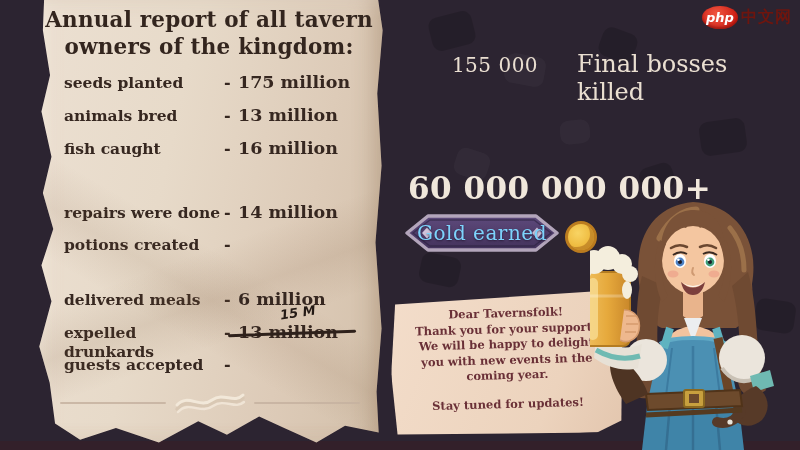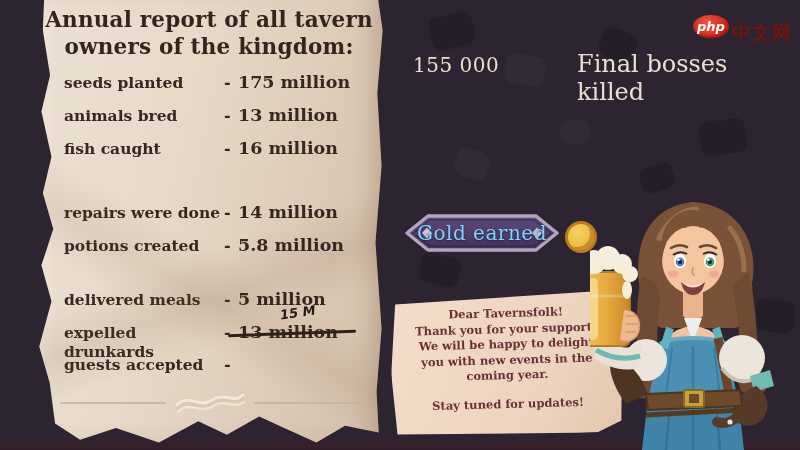--- a/index.html
+++ b/index.html
@@ -35,21 +35,21 @@
                border-radius:2px;transform:rotate(-2deg);}
   .annotation{position:absolute;left:42px;top:-17px;font-family:"DejaVu Sans",sans-serif;
               font-style:italic;font-weight:bold;font-size:13px;color:#241a15;transform:rotate(-8deg);}
   .p-divider{display:flex;align-items:center;margin:10px 28px 0 30px;}
   .dline{flex:1;height:2px;background:#c6b2a0;opacity:.85;border-radius:1px;}
   .squiggle{margin:0 8px;}
 
   
   .stats{position:absolute;left:413px;top:50px;z-index:3;color:#eadfd1;}
   .stat-row{display:flex;align-items:baseline;height:26px;margin-bottom:9px;}
-  .stat-num{flex:0 0 164px;font-size:20px;letter-spacing:.5px;}
+  .stat-num{flex:0 0 164px;font-size:20px;letter-spacing:.5px;text-align:center;}
   .stat-label{font-size:24px;}
   .gold-amount{position:absolute;left:408px;top:170px;z-index:3;color:#f0e7db;font-weight:bold;
                font-size:31px;letter-spacing:.5px;}
   .badge{position:absolute;left:400px;top:212px;width:164px;height:42px;z-index:3;}
   .badge svg{position:absolute;inset:0;}
   .badge-label{position:absolute;inset:0;display:flex;align-items:center;justify-content:center;
                color:#7dd3fc;font-size:20px;letter-spacing:.5px;text-shadow:0 1px 2px rgba(20,10,30,.6);}
   .coin{position:absolute;left:565px;top:221px;width:26px;height:26px;border-radius:50%;z-index:3;
         background:radial-gradient(circle at 38% 35%,#f8d464 0%,#efbc41 55%,#e2a62e 100%);
         border:3px solid #bb7c1f;box-shadow:inset -4px -3px 0 rgba(170,105,25,.55);}
@@ -66,22 +66,22 @@
 
   
   .character{position:absolute;left:590px;top:198px;width:210px;height:252px;z-index:6;}
 
   
   .watermark{position:absolute;top:6px;right:8px;z-index:7;display:flex;align-items:center;gap:3px;}
   .wm-oval{width:36px;height:23px;border-radius:50%;display:flex;align-items:center;justify-content:center;
            background:radial-gradient(circle at 40% 35%,#f05540,#cf2016 75%);
            color:#fff;font-family:"DejaVu Sans",sans-serif;font-style:italic;font-weight:bold;font-size:13px;
            box-shadow:inset 0 -2px 3px rgba(120,10,5,.6);margin-left:23px;}
-  .wm-suffix{font-family:Liberation Mono, monospace;font-weight:bold;font-size:19px;color:#6e150e;
-             letter-spacing:1px;margin-top:14px;}
+  .wm-suffix{font-family:Liberation Mono, monospace;font-weight:bold;font-size:16px;color:#6e150e;
+             letter-spacing:1px;}
 </style>
 </head>
 <body>
 
 <div class="stage">
 
   <div>
     <div class="bgshape" style="left:430px;top:14px;width:44px;height:34px;transform:rotate(-14deg);"></div>
     <div class="bgshape lt" style="left:505px;top:55px;width:40px;height:30px;transform:rotate(10deg);"></div>
     <div class="bgshape" style="left:600px;top:30px;width:36px;height:30px;transform:rotate(20deg);"></div>
@@ -122,27 +122,26 @@
       </div>
 
       <div class="row gap1">
         <span class="rlabel">repairs were done</span>
         <span class="rdash">-</span>
         <span class="rvalue">14 million</span>
       </div>
       <div class="row">
         <span class="rlabel">potions created</span>
         <span class="rdash">-</span>
-        <span class="rvalue">5.8 million</span>
       </div>
 
       <div class="row gap2">
         <span class="rlabel">delivered meals</span>
         <span class="rdash">-</span>
-        <span class="rvalue">5 million</span>
+        <span class="rvalue">6 million</span>
       </div>
       <div class="row">
         <span class="rlabel">expelled drunkards</span>
         <span class="rdash">-</span>
         <span class="rvalue struck">
           <span class="annotation">15 M</span>
           <span class="val-text">13 million</span>
           <span class="strike-line"></span>
         </span>
       </div>
@@ -163,20 +162,21 @@
     </div>
   </div>
 
   <div class="stats">
     <div class="stat-row">
       <span class="stat-num">155 000</span>
       <span class="stat-label">Final bosses killed</span>
     </div>
   </div>
 
+  <div class="gold-amount">60 000 000 000+</div>
 
   <div class="badge">
     <svg width="164" height="42" viewBox="0 0 164 42">
       <defs>
         <linearGradient id="badgeGrad" x1="0" y1="0" x2="0" y2="1">
           <stop offset="0" stop-color="#5e4a7c"></stop>
             <stop offset="1" stop-color="#43325b"></stop>
         </linearGradient>
       </defs>
       <polygon points="7,21 28,4 136,4 157,21 136,38 28,38" fill="url(#badgeGrad)" stroke="#b3a5bb" stroke-width="3.4" stroke-linejoin="round"></polygon>

